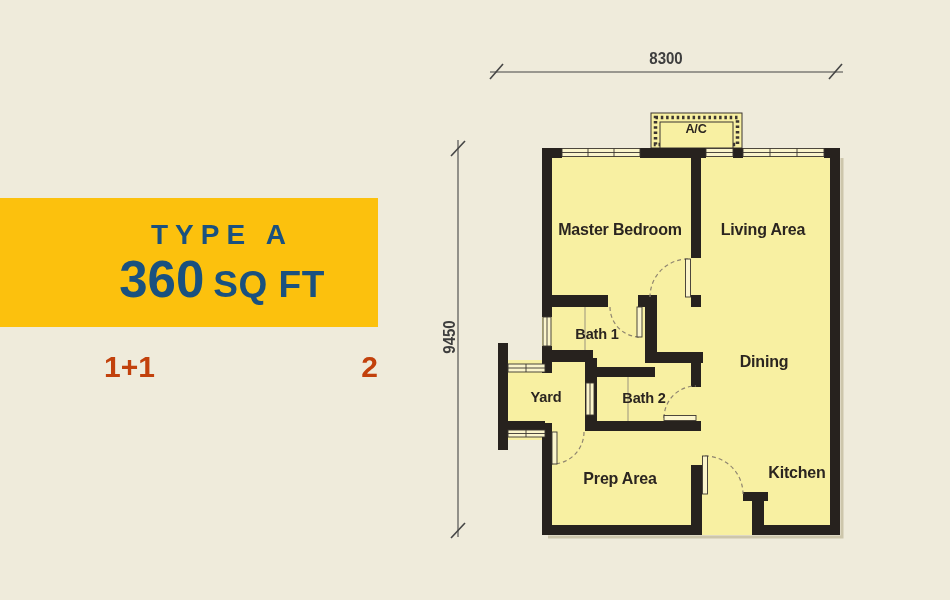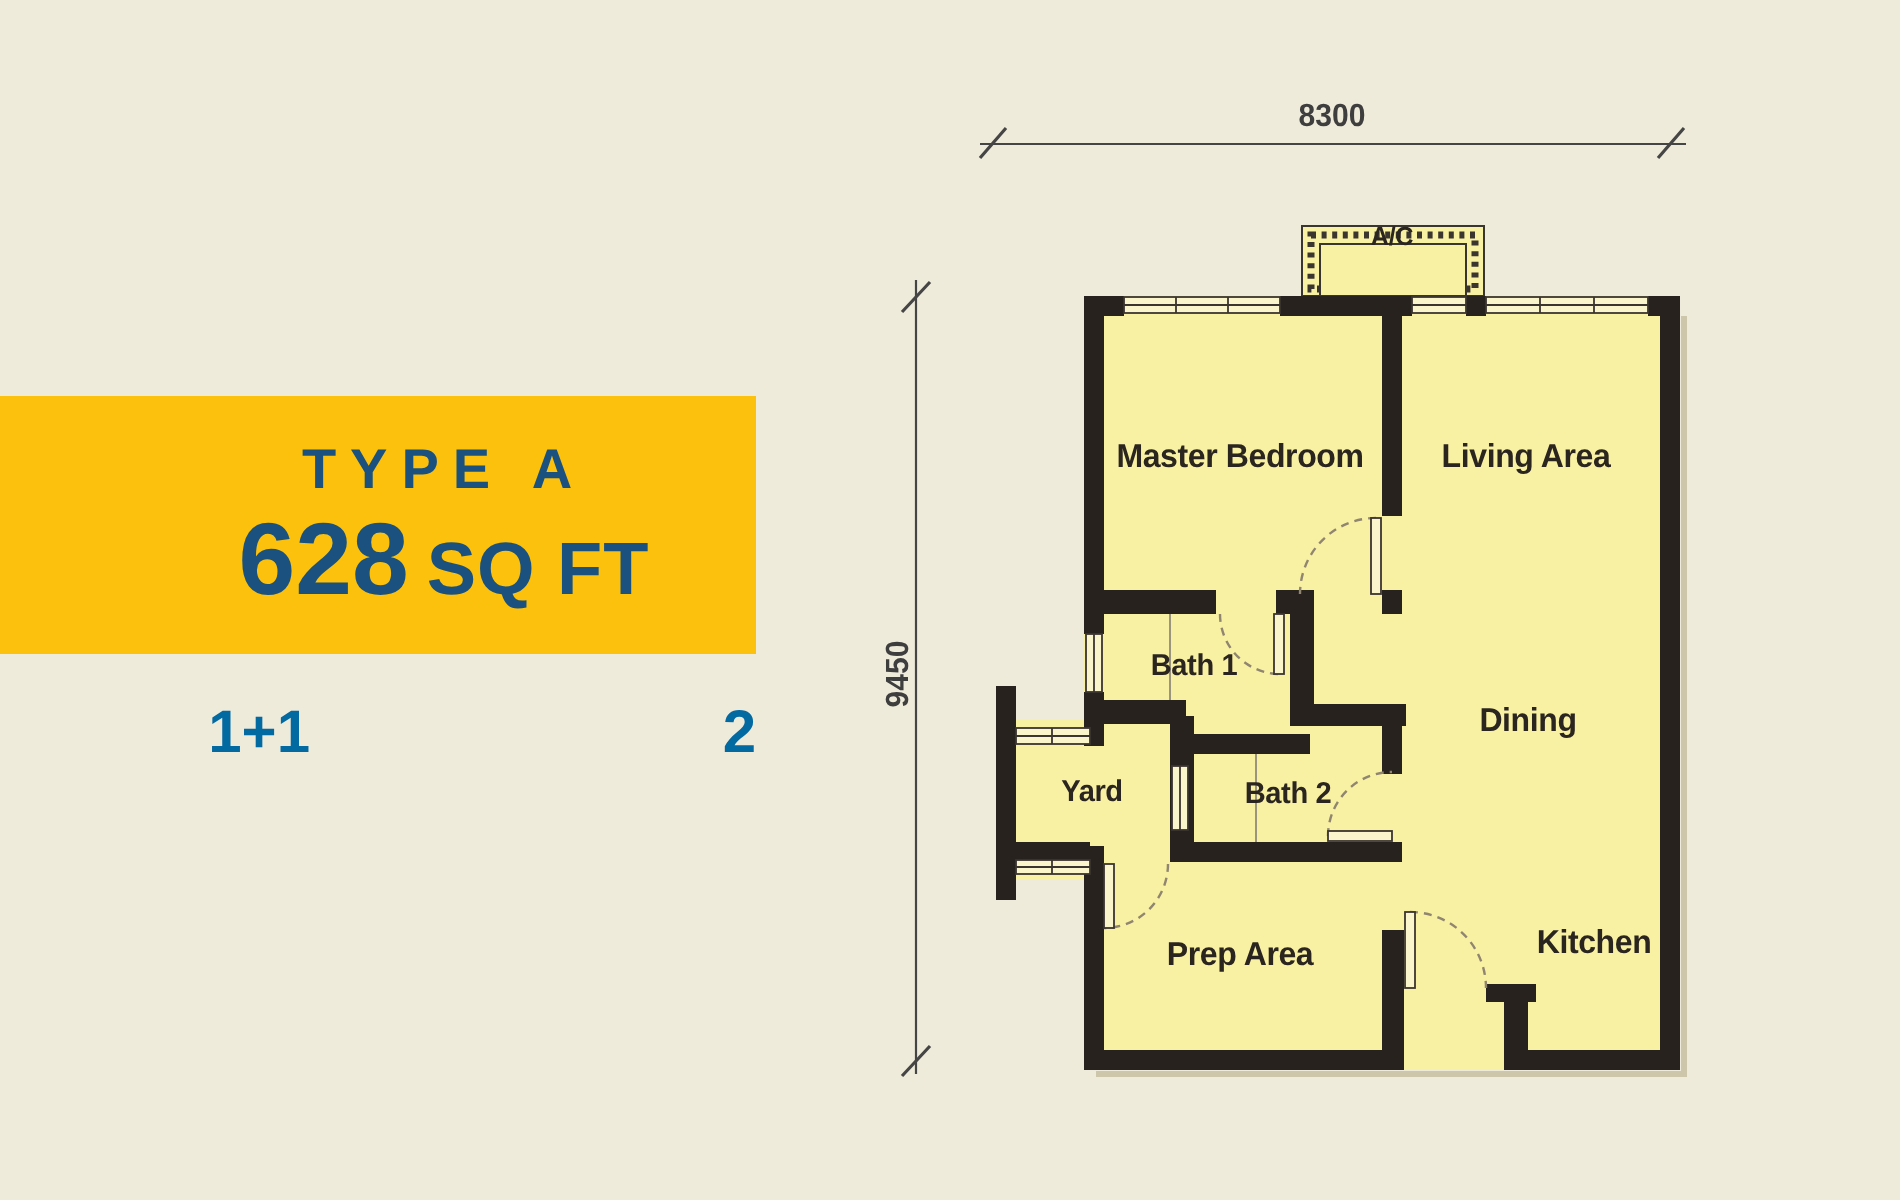--- a/index.html
+++ b/index.html
@@ -14,21 +14,21 @@
           box-sizing:border-box;}
   .type-name{color:#1A517F;font-size:28px;font-weight:700;
              letter-spacing:7px;line-height:1.1;}
   .area-line{display:flex;align-items:baseline;gap:9px;color:#1A517F;
              margin-top:3px;}
   .area-value{font-size:51px;font-weight:700;line-height:1;}
   .area-unit{font-size:37px;font-weight:700;letter-spacing:.5px;line-height:1;}
 
   .specs{position:absolute;left:0;top:349px;width:378px;
          display:grid;grid-template-columns:155px auto;column-gap:12px;
-         row-gap:0;color:#0369a1;font-size:30px;line-height:36px;}
+         row-gap:0;color:#c2410c;font-size:30px;line-height:36px;}
   .spec-count{text-align:right;font-weight:700;}
   .spec-label{text-align:left;font-weight:400;}
 
   
   .plan-svg{position:absolute;left:0;top:0;width:950px;height:600px;}
   .room-label{position:absolute;transform:translate(-50%,-50%) scaleX(.97);
               font-weight:700;color:#2B2520;white-space:nowrap;
               font-size:16.5px;letter-spacing:-.2px;}
   .room-label.sm{font-size:15px;}
   .room-label.xs{font-size:13px;}
@@ -38,21 +38,21 @@
 </style>
 </head>
 <body>
 
 <div class="stage">
 
   <section>
     <div class="banner">
       <div class="type-name">TYPE A</div>
       <div class="area-line">
-        <span class="area-value">628</span>
+        <span class="area-value">360</span>
         <span class="area-unit">SQ FT</span>
       </div>
     </div>
 
     <div class="specs">
       <div class="spec-count">1+1</div>
       <div class="spec-count">2</div>
     </div>
   </section>
 
@@ -182,21 +182,21 @@
         <path d="M458,140 V537" stroke-width="1.1"></path>
         <path d="M451,156 L465,141" stroke-width="1.6"></path>
         <path d="M451,538 L465,523" stroke-width="1.6"></path>
       </g>
     </g>
   </svg>
 
   <div class="dim-label" style="left:666px;top:59px;">8300</div>
   <div class="dim-label vert" style="left:450px;top:337px;">9450</div>
 
-  <div class="room-label xs" style="left:696px;top:118px;">A/C</div>
+  <div class="room-label xs" style="left:696px;top:128px;">A/C</div>
   <div class="room-label" style="left:620px;top:229px;">Master Bedroom</div>
   <div class="room-label" style="left:763px;top:229px;">Living Area</div>
   <div class="room-label sm" style="left:597px;top:333px;">Bath 1</div>
   <div class="room-label" style="left:764px;top:361px;">Dining</div>
   <div class="room-label sm" style="left:546px;top:396px;">Yard</div>
   <div class="room-label sm" style="left:644px;top:397px;">Bath 2</div>
   <div class="room-label" style="left:620px;top:478px;">Prep Area</div>
   <div class="room-label" style="left:797px;top:472px;">Kitchen</div>
 
 </div>

